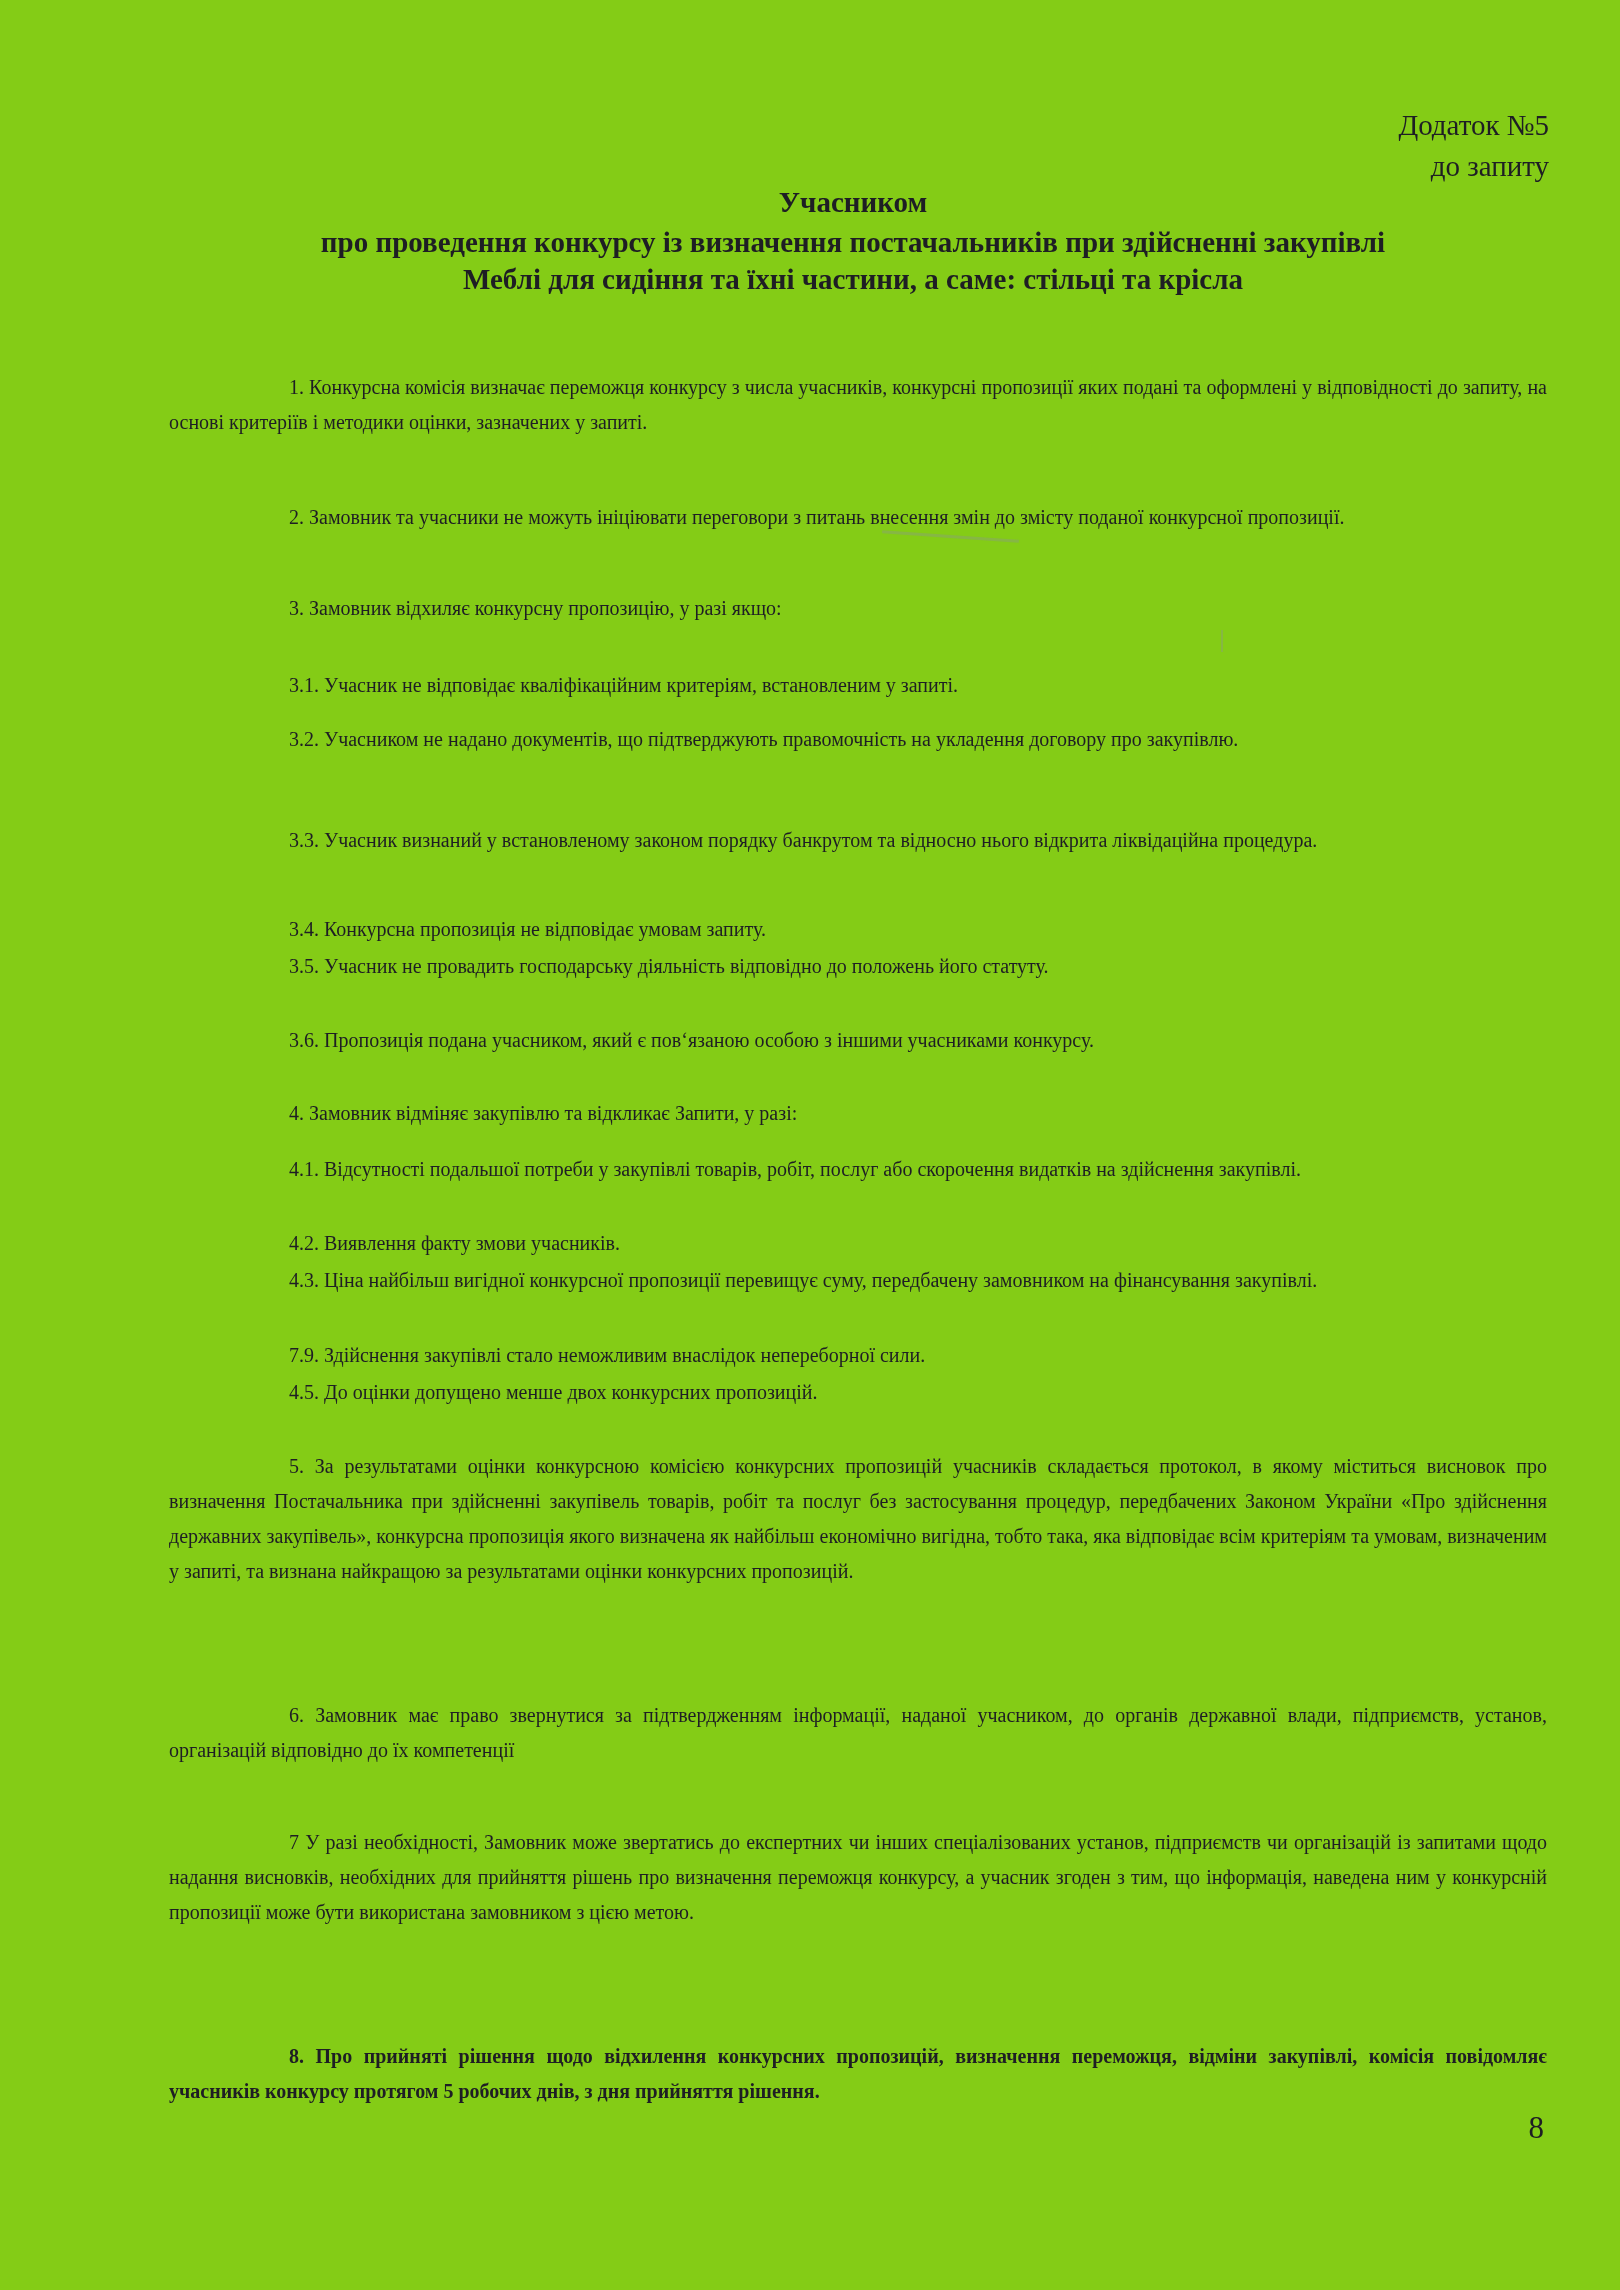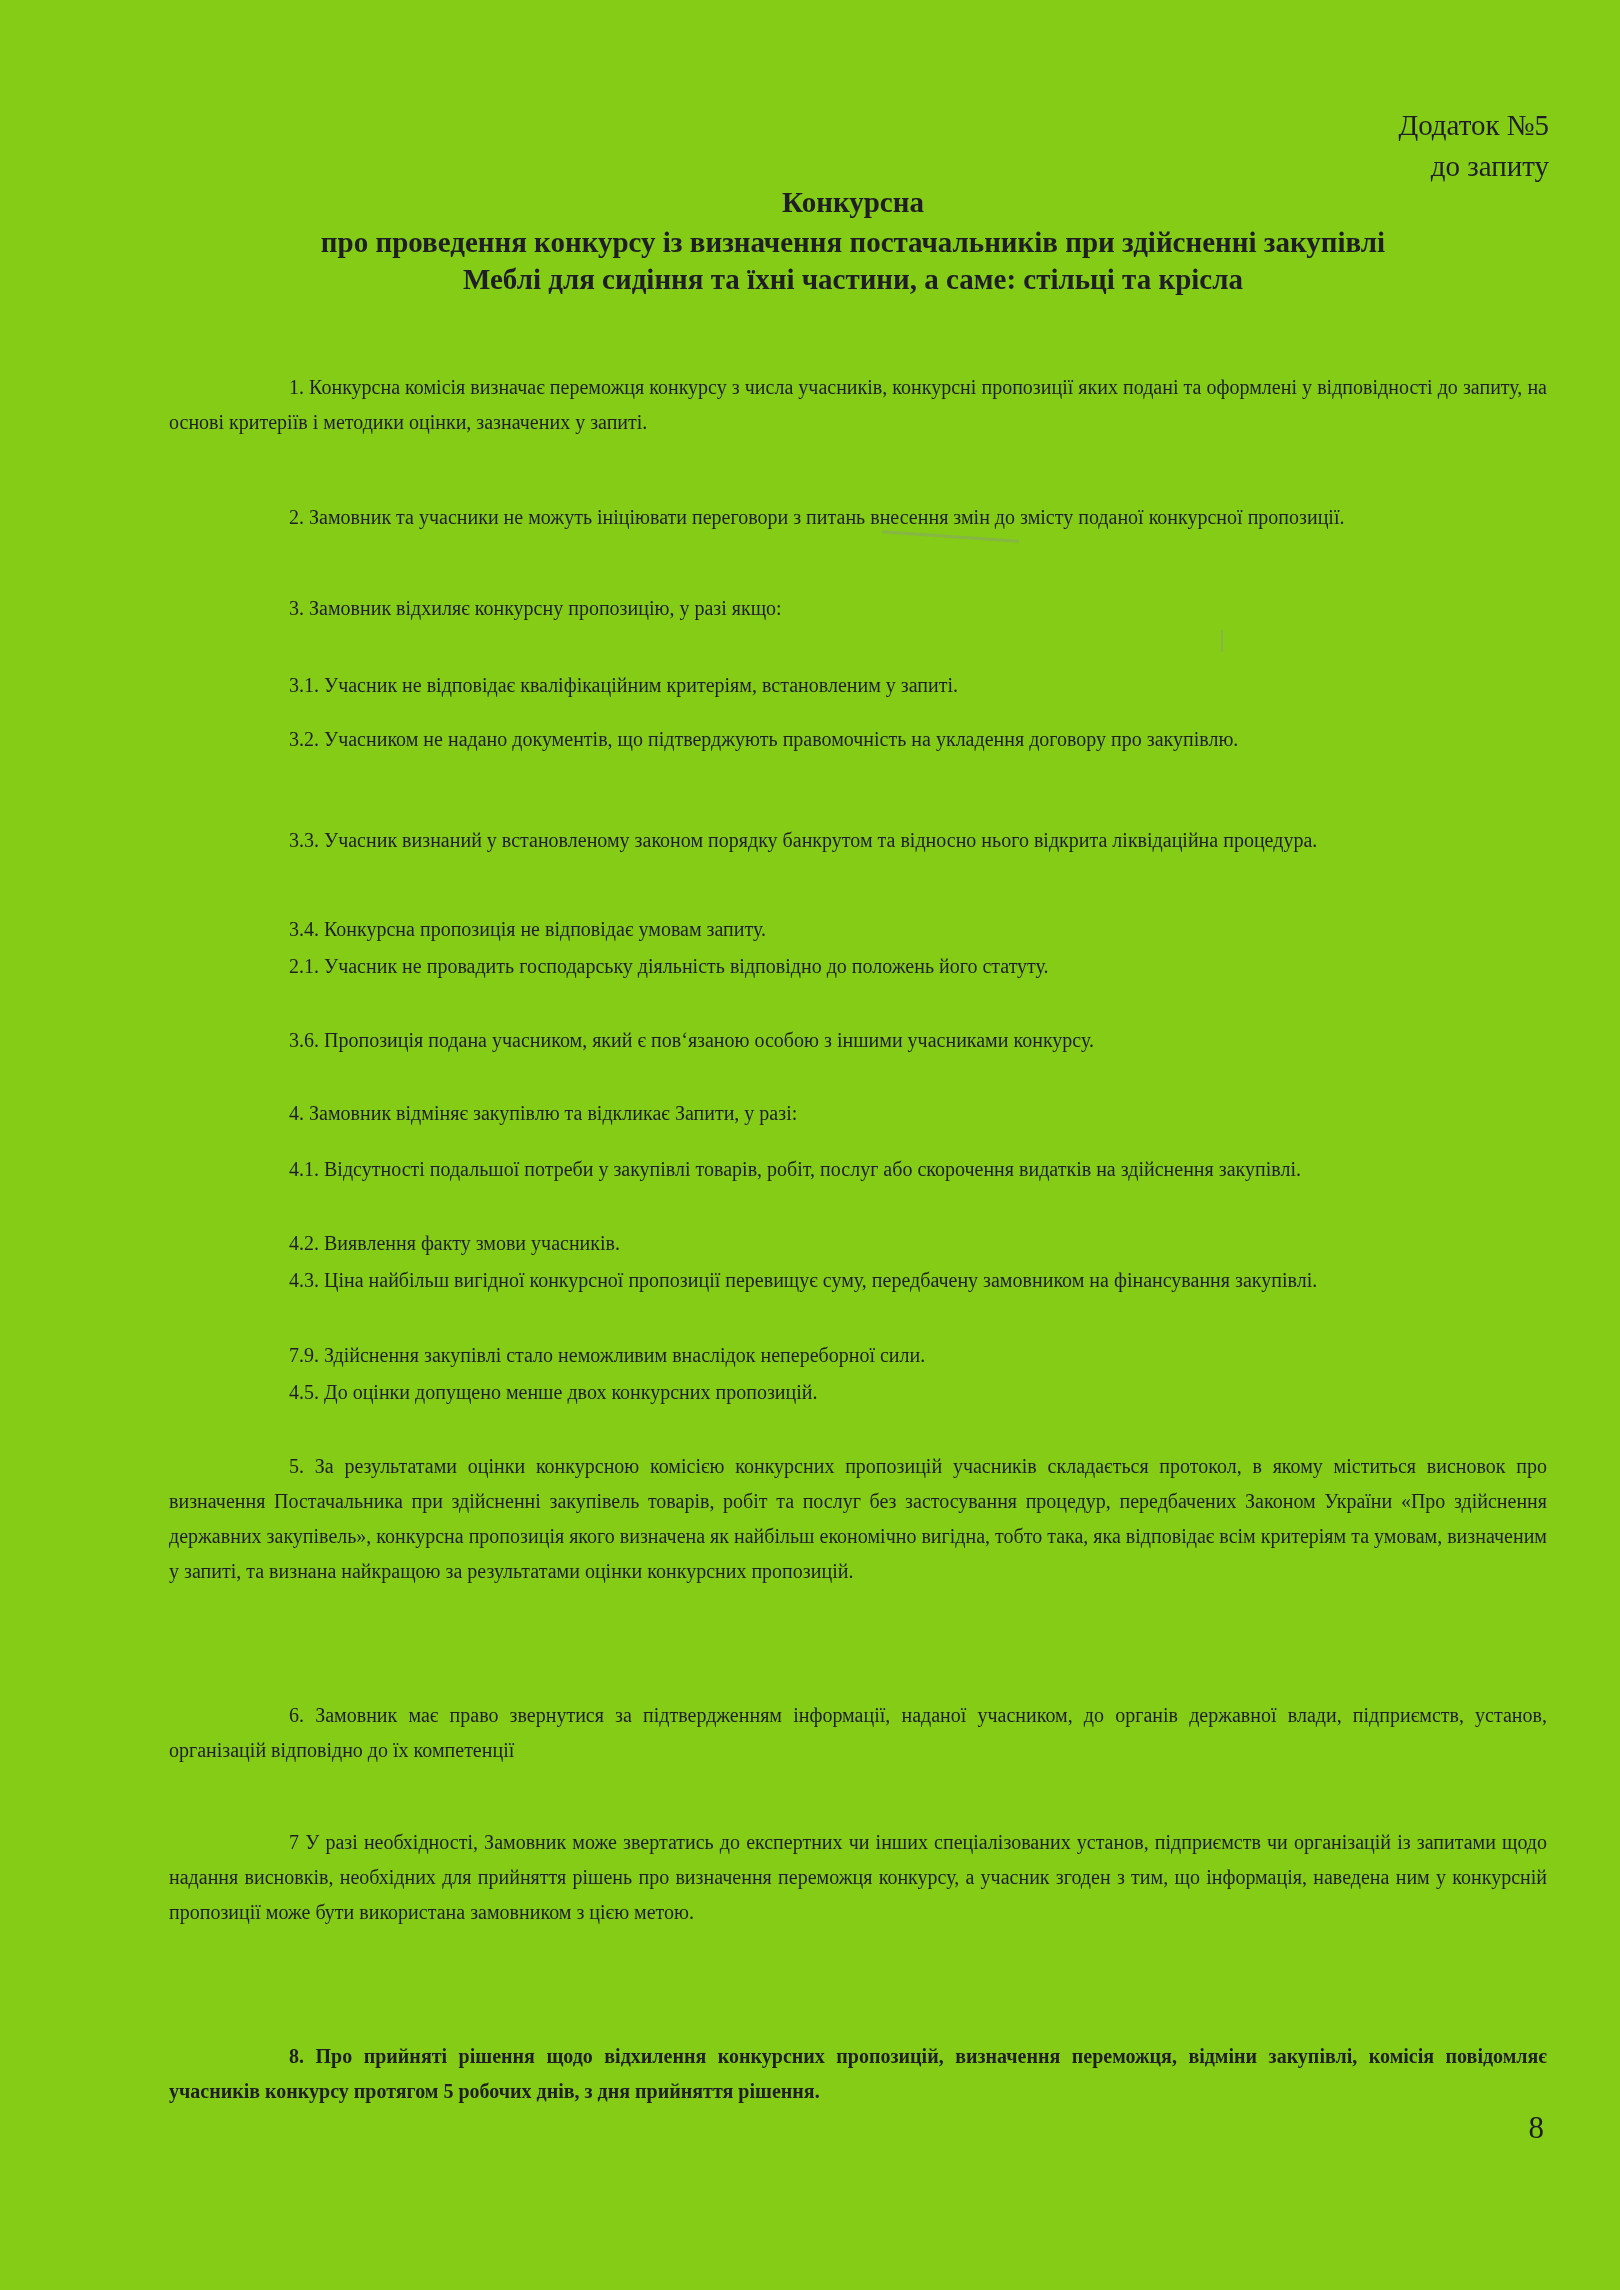--- a/index.html
+++ b/index.html
@@ -14,32 +14,32 @@
   .scan-mark { position: absolute; background: #8a8f9c; opacity: .35; }
 </style>
 </head>
 <body>
 
 <div class="page">
 
   <div class="annex" style="top:106px;">Додаток №5</div>
   <div class="annex" style="top:147px;">до запиту</div>
 
-  <div class="title" style="top:183px;">Конкурсна</div>
+  <div class="title" style="top:183px;">Учасником</div>
   <div class="title" style="top:223px;">про проведення конкурсу із визначення постачальників при здійсненні закупівлі</div>
   <div class="title" style="top:260px;">Меблі для сидіння та їхні частини, а саме: стільці та крісла</div>
 
   <div class="para" style="top:370px;"><span class="indent"></span><span>1. Конкурсна комісія визначає переможця  конкурсу з  числа учасників, конкурсні пропозиції яких подані та оформлені у відповідності до запиту,  на основі  критеріїв і методики оцінки, зазначених у запиті.</span></div>
   <div class="para" style="top:500px;"><span class="indent"></span><span>2. Замовник та учасники не можуть ініціювати переговори з питань внесення змін до змісту поданої конкурсної пропозиції.</span></div>
   <div class="para" style="top:591px;"><span class="indent"></span><span>3. Замовник відхиляє конкурсну пропозицію, у разі якщо:</span></div>
   <div class="para" style="top:668px;"><span class="indent"></span><span>3.1. Учасник не відповідає кваліфікаційним критеріям, встановленим у запиті.</span></div>
   <div class="para" style="top:722px;"><span class="indent"></span><span>3.2. Учасником не надано документів, що підтверджують правомочність на укладення договору про закупівлю.</span></div>
   <div class="para" style="top:823px;"><span class="indent"></span><span>3.3. Учасник  визнаний у встановленому законом порядку банкрутом та відносно нього відкрита ліквідаційна процедура.</span></div>
   <div class="para" style="top:912px;"><span class="indent"></span><span>3.4. Конкурсна пропозиція не відповідає умовам запиту.</span></div>
-  <div class="para" style="top:949px;"><span class="indent"></span><span>2.1. Учасник не провадить господарську діяльність відповідно до положень його статуту.</span></div>
+  <div class="para" style="top:949px;"><span class="indent"></span><span>3.5. Учасник не провадить господарську діяльність відповідно до положень його статуту.</span></div>
   <div class="para" style="top:1023px;"><span class="indent"></span><span>3.6. Пропозиція подана учасником, який є пов‘язаною особою з іншими учасниками конкурсу.</span></div>
   <div class="para" style="top:1096px;"><span class="indent"></span><span>4. Замовник відміняє закупівлю та відкликає Запити, у разі:</span></div>
   <div class="para" style="top:1152px;"><span class="indent"></span><span>4.1. Відсутності подальшої потреби у закупівлі товарів, робіт, послуг або скорочення видатків на здійснення закупівлі.</span></div>
   <div class="para" style="top:1226px;"><span class="indent"></span><span>4.2. Виявлення факту змови учасників.</span></div>
   <div class="para" style="top:1263px;"><span class="indent"></span><span>4.3. Ціна найбільш вигідної конкурсної пропозиції перевищує суму, передбачену замовником на фінансування закупівлі.</span></div>
   <div class="para" style="top:1338px;"><span class="indent"></span><span>7.9. Здійснення закупівлі стало неможливим внаслідок непереборної сили.</span></div>
   <div class="para" style="top:1375px;"><span class="indent"></span><span>4.5. До оцінки допущено менше двох конкурсних пропозицій.</span></div>
   <div class="para" style="top:1449px;"><span class="indent"></span><span>5. За результатами оцінки конкурсною комісією конкурсних пропозицій учасників складається протокол, в якому міститься висновок про визначення Постачальника при здійсненні закупівель товарів, робіт та послуг без застосування процедур, передбачених Законом України «Про здійснення державних закупівель», конкурсна пропозиція якого визначена як найбільш економічно вигідна, тобто така, яка відповідає всім критеріям та  умовам,  визначеним  у запиті, та  визнана  найкращою за результатами оцінки конкурсних пропозицій.</span></div>
   <div class="para" style="top:1698px;"><span class="indent"></span><span>6. Замовник   має   право   звернутися   за   підтвердженням інформації,   наданої учасником,  до  органів  державної  влади, підприємств,  установ, організацій відповідно до їх компетенції</span></div>
   <div class="para" style="top:1825px;"><span class="indent"></span><span>7 У разі необхідності, Замовник може звертатись до експертних чи інших спеціалізованих установ, підприємств чи організацій із запитами щодо надання висновків, необхідних для прийняття рішень про визначення переможця конкурсу, а учасник згоден з тим, що інформація, наведена ним у конкурсній пропозиції може бути використана замовником з цією метою.</span></div>

